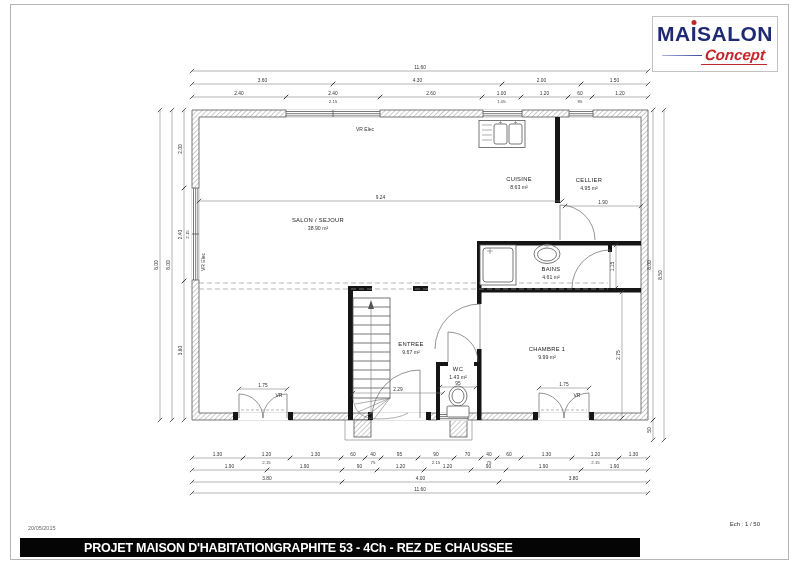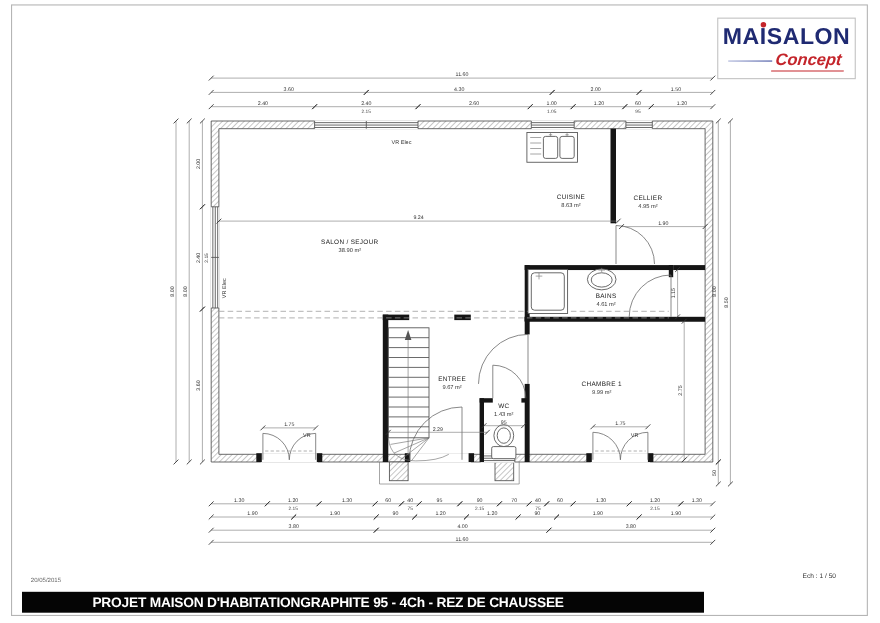--- a/index.html
+++ b/index.html
@@ -417,14 +417,14 @@
       <text x="205" y="262" text-anchor="middle" class="annot" transform="rotate(-90 205 262)">VR Elec</text>
       <text x="279" y="397" text-anchor="middle" class="annot">VR</text>
       <text x="577" y="397" text-anchor="middle" class="annot">VR</text>
     </g>
 </svg>
 
 <div id="date-note">20/05/2015</div>
 <div id="scale-note">Ech : 1 / 50</div>
 <div id="title-bar">
   <span>PROJET MAISON D'HABITATION</span>
-  <span>GRAPHITE 95 - 4Ch - REZ DE CHAUSSEE</span>
+  <span>GRAPHITE 53 - 4Ch - REZ DE CHAUSSEE</span>
 </div>
 
 </body></html>

